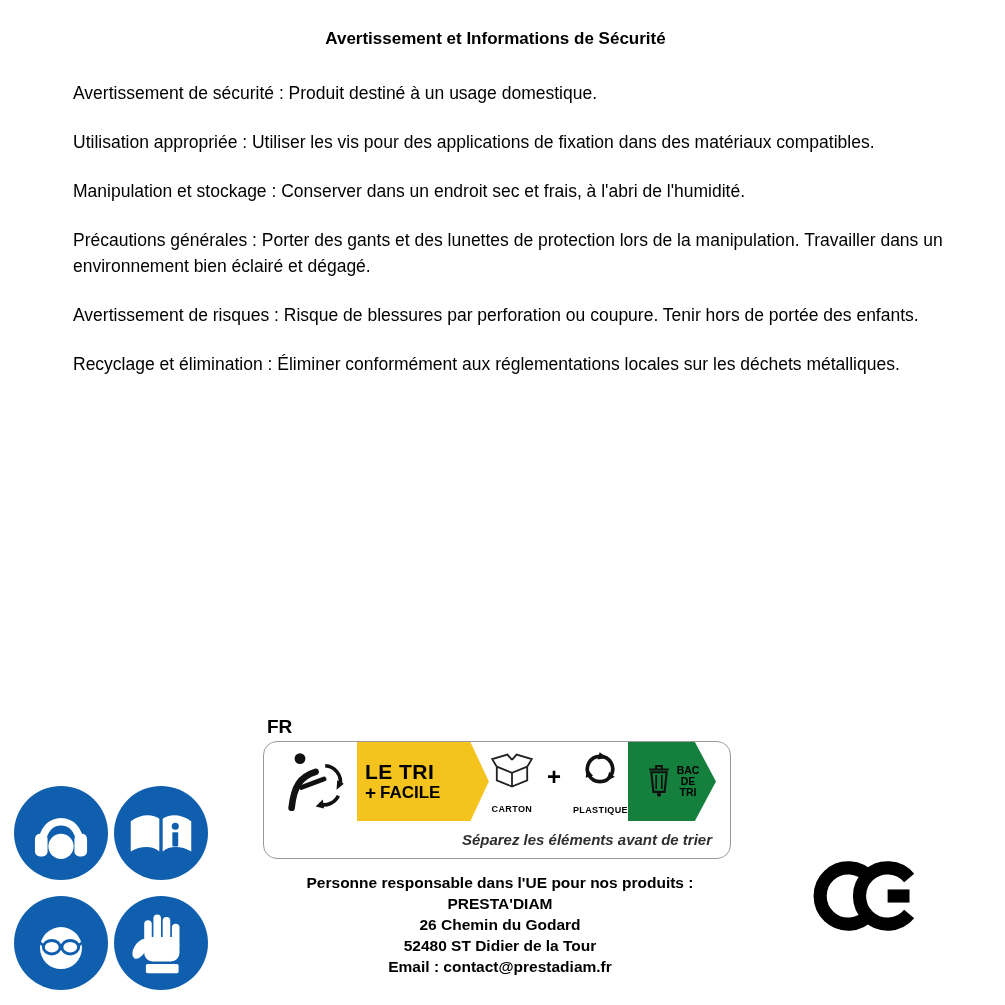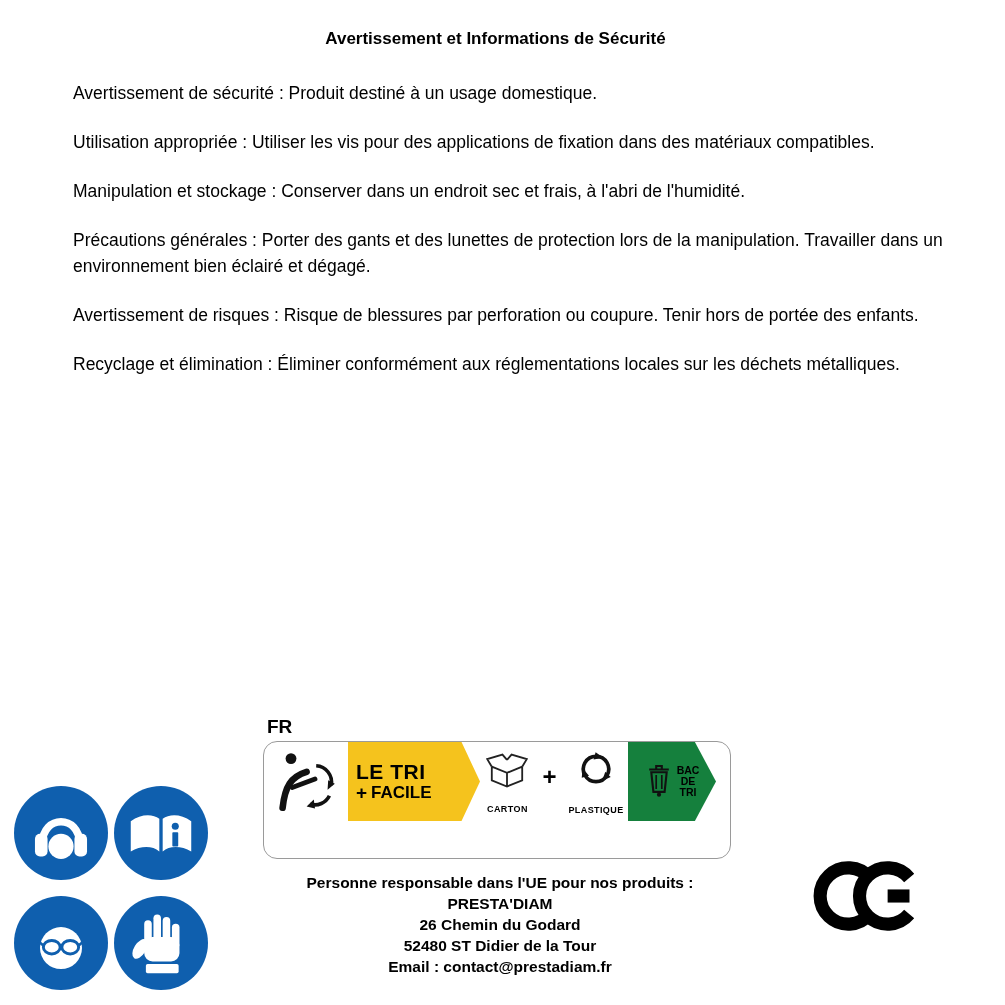--- a/index.html
+++ b/index.html
@@ -43,21 +43,21 @@
   
   .tri-wrap{position:absolute;left:263px;top:716px;width:472px;}
   .fr-label{font-weight:bold;font-size:19px;margin:0 0 3px 4px;}
   .tri-box{
     width:468px;height:118px;
     border:1.5px solid #9a9a9a;
     border-radius:14px;
     background:#fff;
     overflow:hidden;
     box-sizing:border-box;
-    display:flex;flex-direction:column;
+    display:flex;flex-direction:column;align-items:flex-end;
   }
   .tri-main{display:flex;height:79px;flex:0 0 79px;}
   .triman-box{width:84px;display:flex;align-items:center;justify-content:center;}
   .triman-box svg{width:66px;height:66px;}
   .tri-pennant{
     width:132px;flex:0 0 132px;
     background:#F5C31D;
     clip-path:polygon(0 0,86% 0,100% 50%,86% 100%,0 100%);
     display:flex;flex-direction:column;justify-content:center;
     padding-left:8px;box-sizing:border-box;
@@ -209,20 +209,21 @@
               <circle cx="20" cy="46" r="3" fill="#111"></circle>
             </svg>
           </span>
           <span class="bac-text">
             <div>BAC</div>
             <div>DE</div>
             <div>TRI</div>
           </span>
         </div>
       </div>
+      <div class="tri-tagline">Séparez les éléments avant de trier</div>
     </div>
   </div>
 
   <div class="responsible">
     <div>Personne responsable dans l'UE pour nos produits :</div>
     <div>PRESTA'DIAM</div>
     <div>26 Chemin du Godard</div>
     <div>52480 ST Didier de la Tour</div>
     <div>Email : contact@prestadiam.fr</div>
   </div>

